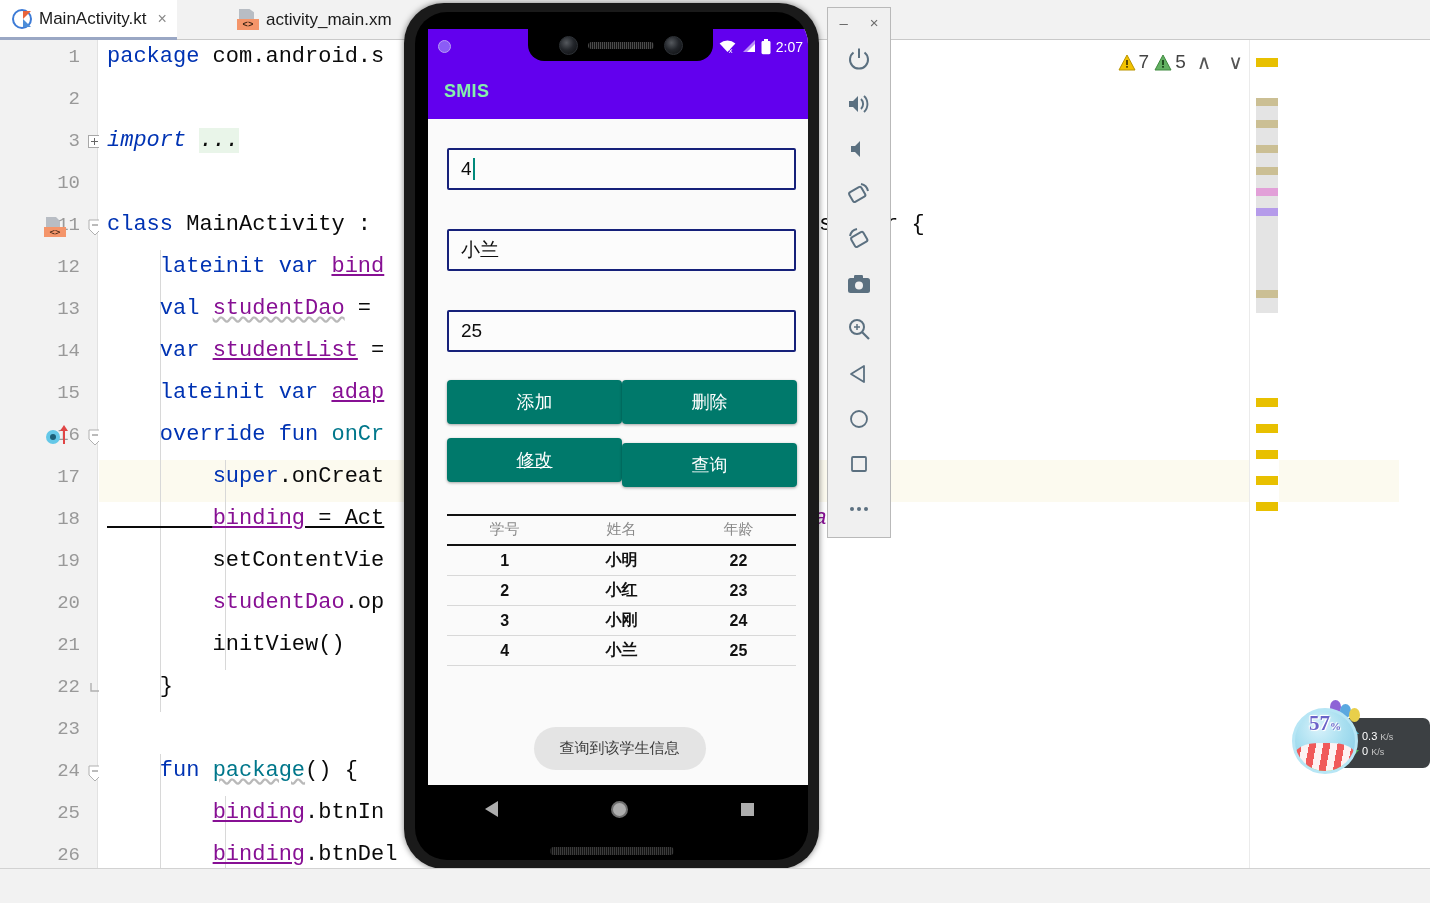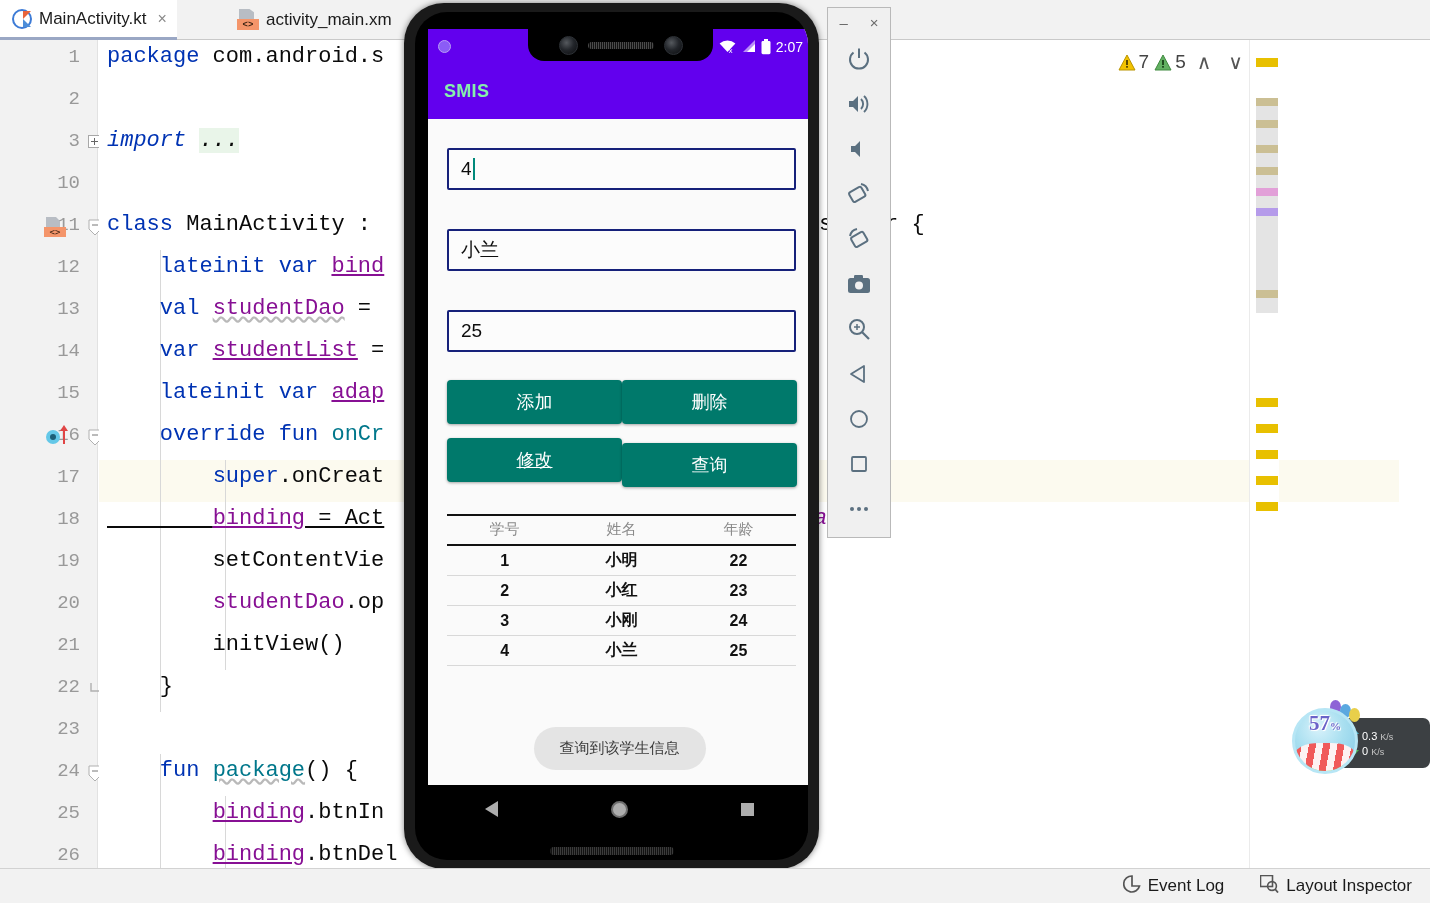--- a/index.html
+++ b/index.html
@@ -637,31 +637,15 @@
     <div class="net-ball">
       <span class="grass"></span>
       <span class="tent"></span>
       <span class="net-pct"><span>57</span><small>%</small></span>
     </div>
   </div>
 
   <div class="watermark">CSDN @振华OPPO</div>
 
   <div class="statusbar">
-    <div class="sb-right" id="sb-right-host">
-        <div class="sb-item">
-          <span><svg width="18" height="18" viewBox="0 0 18 18">
-              <path d="M9 1 A8 8 0 1 0 16.5 11 L9 11 Z" fill="none" stroke="#555" stroke-width="1.7"></path>
-            </svg></span>
-          <span>Event Log</span>
-        </div>
-        <div class="sb-item">
-          <span><svg width="19" height="18" viewBox="0 0 19 18">
-              <rect x="0.5" y="0.5" width="12" height="11" fill="none" stroke="#555" stroke-width="1.6"></rect>
-              <circle cx="12" cy="11" r="4.4" fill="none" stroke="#555" stroke-width="1.6"></circle>
-              <line x1="15" y1="14" x2="18" y2="17.5" stroke="#555" stroke-width="1.8"></line>
-            </svg></span>
-          <span>Layout Inspector</span>
-        </div>
-      </div>
   </div>
 
 </div>
 
 </body></html>

